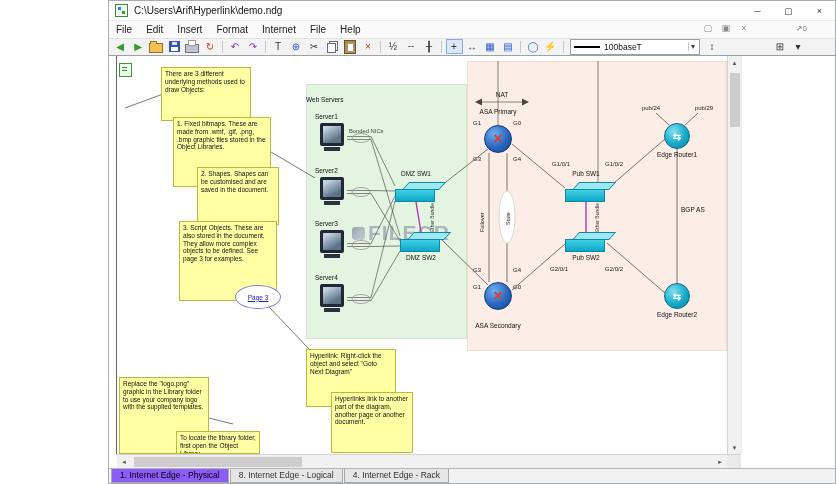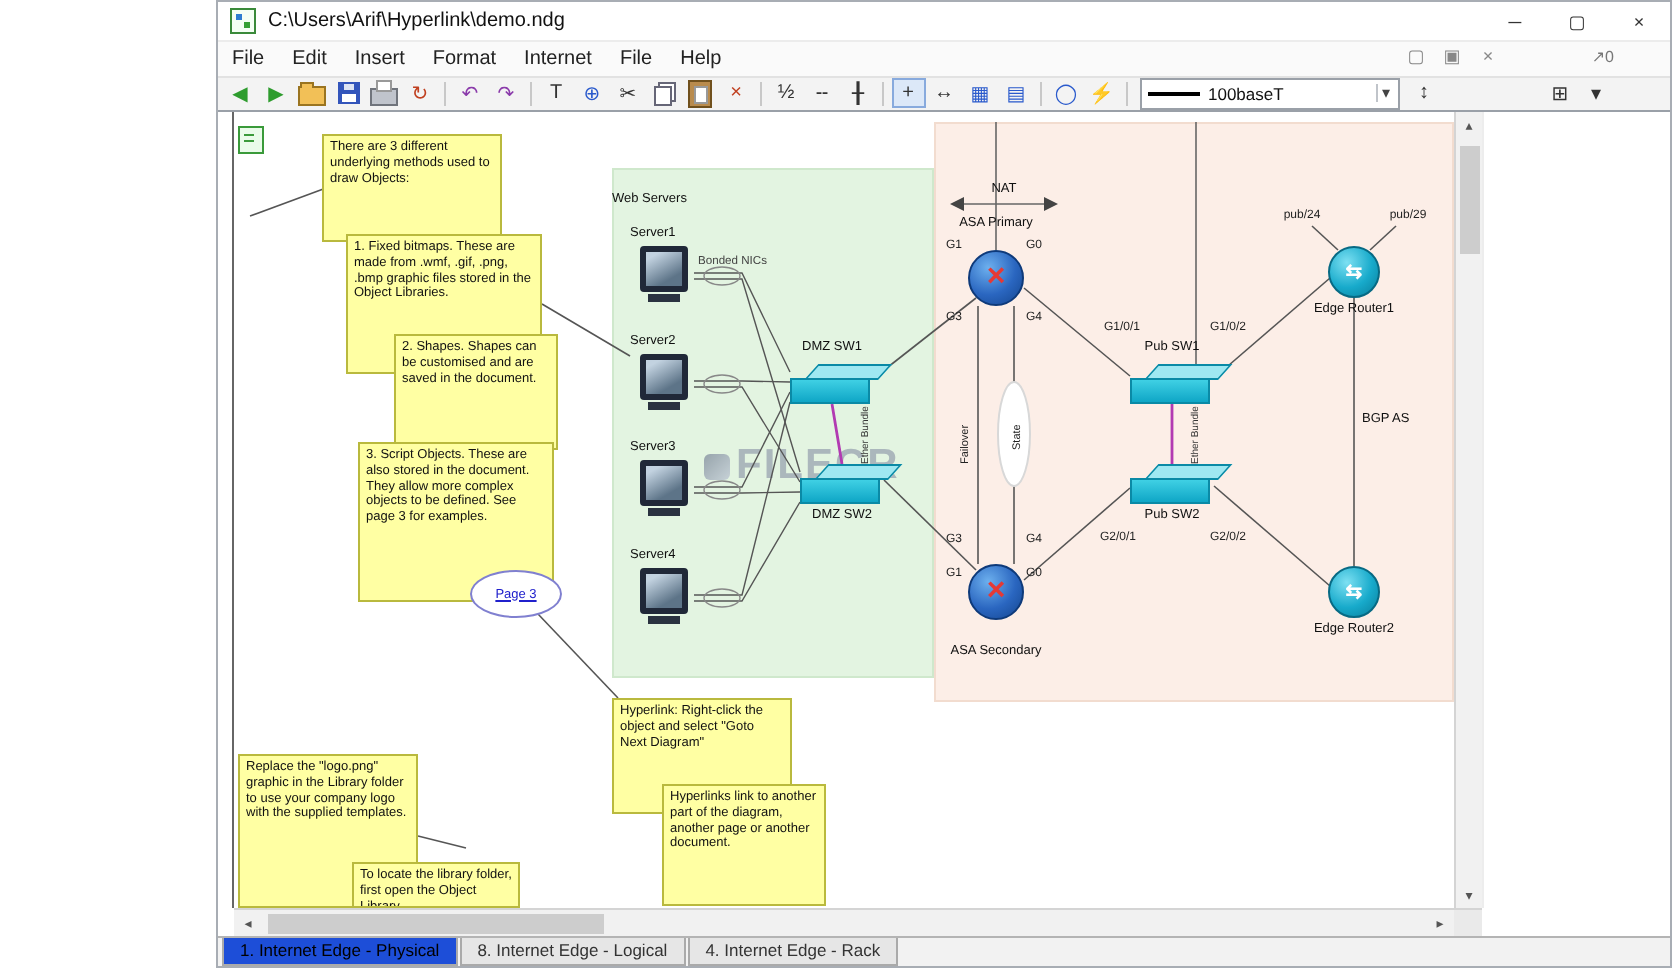--- a/index.html
+++ b/index.html
@@ -61,21 +61,21 @@
   .hrow{height:14px;display:flex;}
   .hgap{width:8px;background:#fff;}
   .hscroll{width:610px;background:#f1f1f1;border-top:1px solid #d4d4d4;display:flex;align-items:center;box-sizing:border-box;}
   .hthumb{width:168px;height:10px;background:#cdcdcd;margin-left:3px;}
   .hscroll .sbtn.right{margin-left:auto;}
   .corner{width:14px;background:#eaeaea;border-top:1px solid #d4d4d4;box-sizing:border-box;}
   .hrest{flex:1;background:#fff;}
 
   .tabrow{height:15px;background:#f2f2f2;border-top:1px solid #b4b4b4;display:flex;align-items:flex-start;padding-left:2px;box-sizing:border-box;}
   .tab{font-size:8.5px;padding:1px 8px 2px;border:1px solid #aaa;border-top:none;background:#e6e6e6;color:#333;margin-right:1px;white-space:nowrap;}
-  .tab.active{background:#1d4ed8;color:#000;}
+  .tab.active{background:#8b5cf6;color:#000;}
 
   
   .margin-line{position:absolute;left:7px;top:0;bottom:0;width:1px;background:#666;}
   .mini-page{position:absolute;left:10px;top:7px;width:11px;height:12px;background:#eafbea;border:1px solid #3a9a3a;}
   .mini-page::before{content:"";position:absolute;left:2px;top:3px;width:5px;height:1px;background:#3a9a3a;box-shadow:0 3px 0 #3a9a3a;}
   .region{position:absolute;box-sizing:border-box;}
   .region.green{left:197px;top:28px;width:161px;height:255px;background:#e3f4e1;border:1px solid #cfe8cc;}
   .region.pink{left:358px;top:5px;width:260px;height:290px;background:#fceee7;border:1px solid #f2dccf;}
   .watermark{position:absolute;left:243px;top:165px;font-size:21px;font-weight:bold;color:#a2adb6;letter-spacing:1px;display:flex;align-items:center;gap:3px;opacity:.85;}
   .wm-mark{width:13px;height:13px;background:linear-gradient(135deg,#8a96a2,#c2ccd6);border-radius:3px;}

